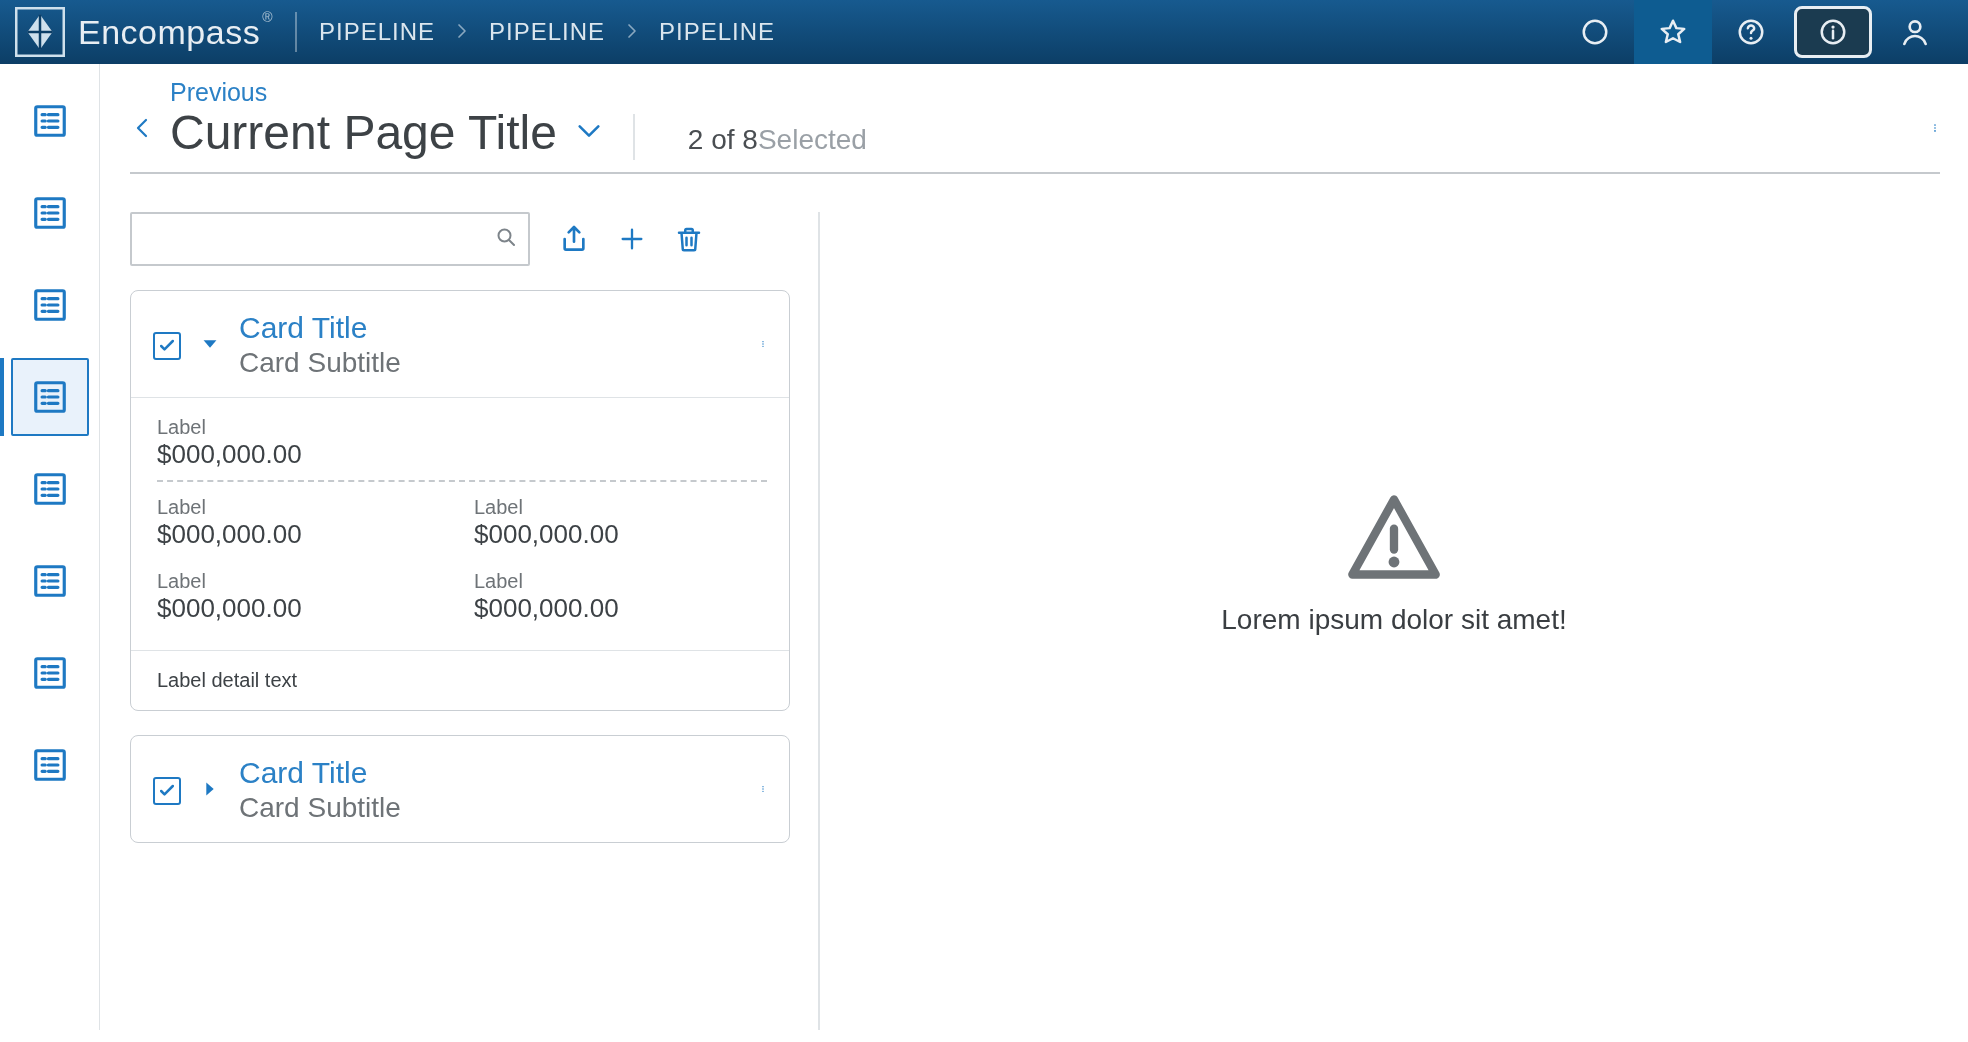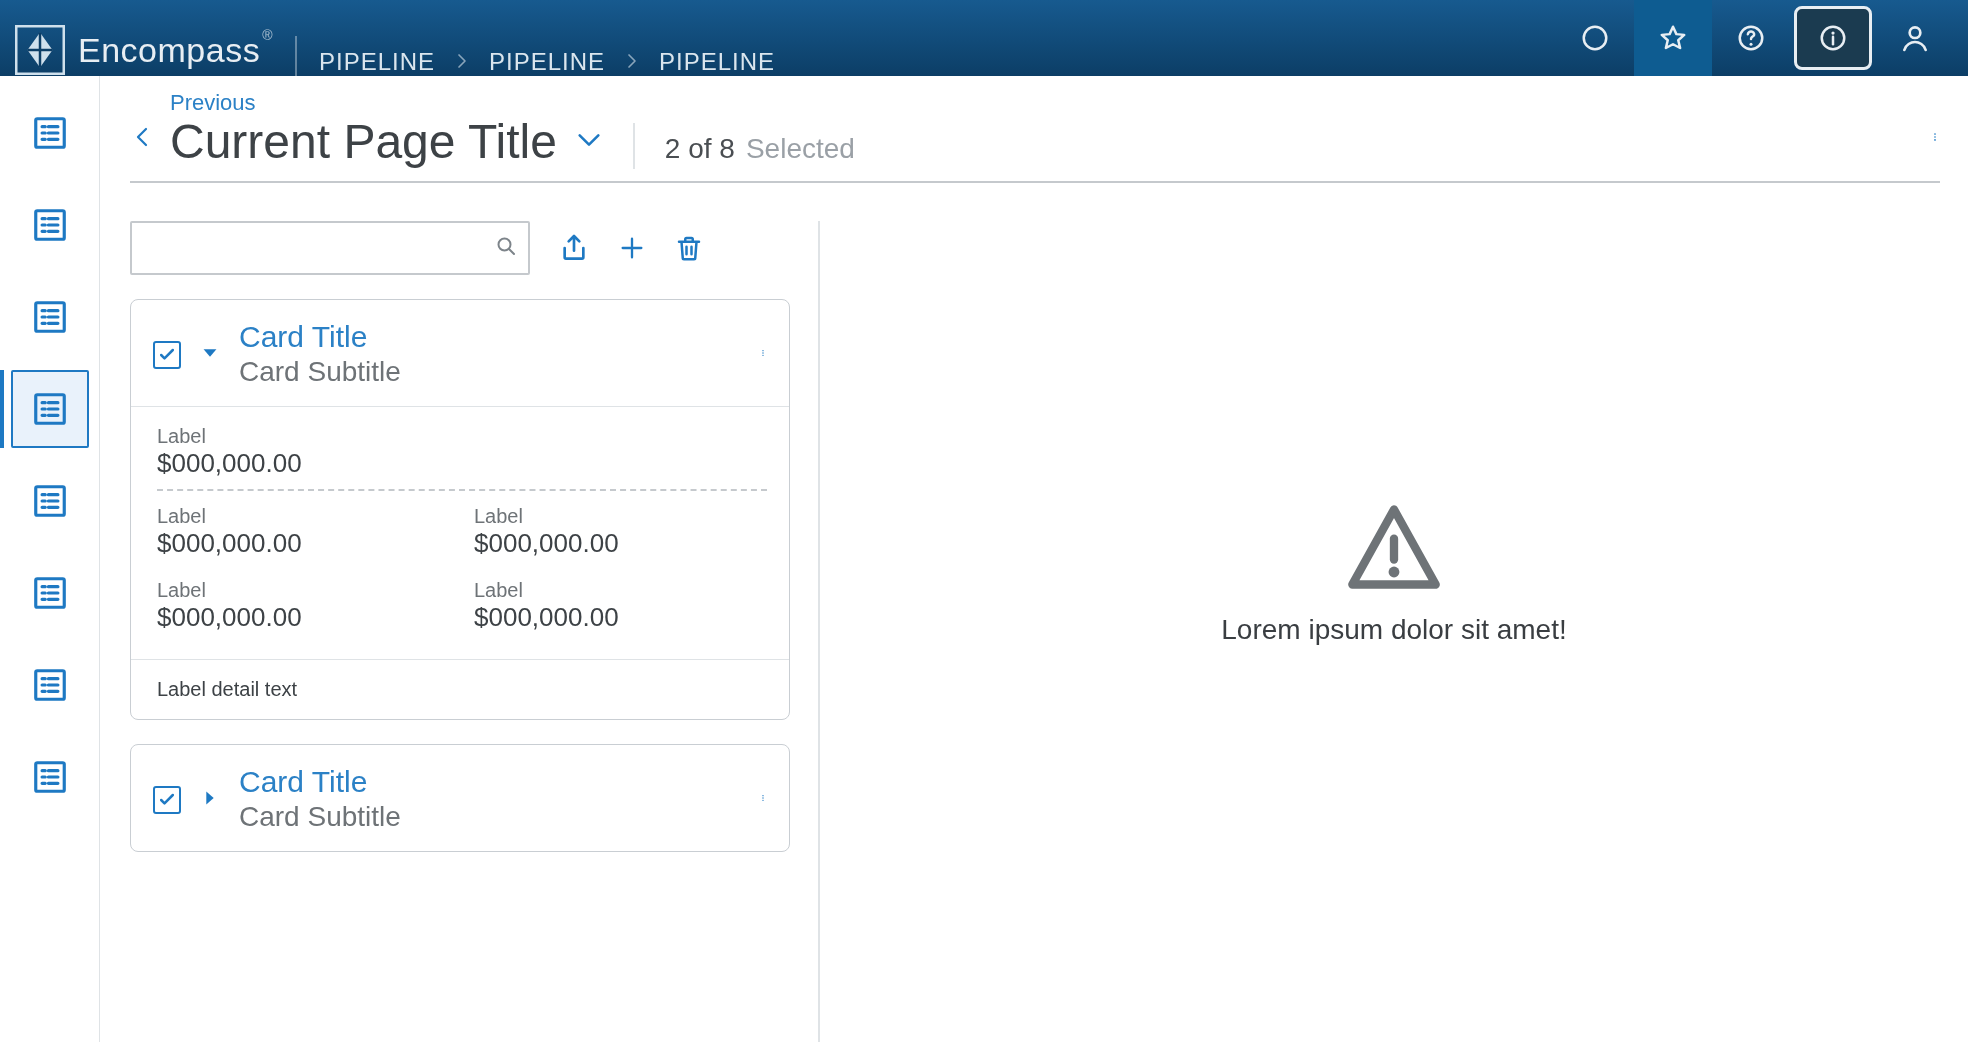--- a/index.html
+++ b/index.html
@@ -24,25 +24,25 @@
     font-family:"Helvetica Neue",Helvetica,Arial,sans-serif;
     color:var(--text);
     background:#fff;
     width:1968px;
     height:1042px;
     overflow:hidden;
   }
 
   
   .topbar{
-    height:76px;
+    height:64px;
     background:linear-gradient(180deg,var(--blue-grad-a),var(--blue-grad-b));
     color:#fff;
     display:flex;
-    align-items:flex-end;
+    align-items:center;
     padding:0 14px 0 14px;
   }
   .brand{
     display:flex;
     align-items:center;
     gap:12px;
   }
   .brand-mark{
     width:52px;height:52px;
     display:inline-flex;align-items:center;justify-content:center;
@@ -91,26 +91,26 @@
   .main{flex:1;display:flex;flex-direction:column;padding:0 28px 0 30px;}
 
   .page-header{
     display:flex;align-items:flex-end;padding-top:14px;padding-bottom:12px;
     border-bottom:2px solid var(--grey-400);
     gap:22px;
   }
   .ph-left{display:flex;align-items:flex-end;gap:16px;}
   .back-chev{color:var(--blue-accent);margin-bottom:10px;cursor:pointer;}
   .ph-titles{display:flex;flex-direction:column;}
-  .ph-prev{color:var(--blue-link);font-size:22px;margin-bottom:-2px;cursor:pointer;}
+  .ph-prev{color:var(--blue-link);font-size:25px;margin-bottom:-2px;cursor:pointer;}
   .ph-title-row{display:flex;align-items:center;gap:18px;}
   .ph-title{font-size:48px;color:#3d4246;}
   .ph-title-caret{color:var(--blue-accent);cursor:pointer;}
   .ph-divider{width:2px;height:46px;background:var(--grey-300);margin:0 8px;}
-  .ph-status{font-size:28px;color:#4a4e52;display:flex;gap:11px;align-items:center;margin-bottom:4px;}
+  .ph-status{font-size:28px;color:#4a4e52;display:flex;gap:0;align-items:center;margin-bottom:4px;margin-left:23px;}
   .ph-status .muted{color:var(--grey-500);}
   .ph-spacer{flex:1;}
   .ph-more{color:var(--blue-accent);cursor:pointer;margin-bottom:14px;}
 
   
   .body-split{flex:1;display:flex;min-height:0;padding-top:38px;}
   .col-left{width:660px;display:flex;flex-direction:column;gap:24px;}
   .col-divider{width:2px;background:var(--grey-300);margin:0 28px;}
   .col-right{flex:1;display:flex;align-items:center;justify-content:center;}
 

